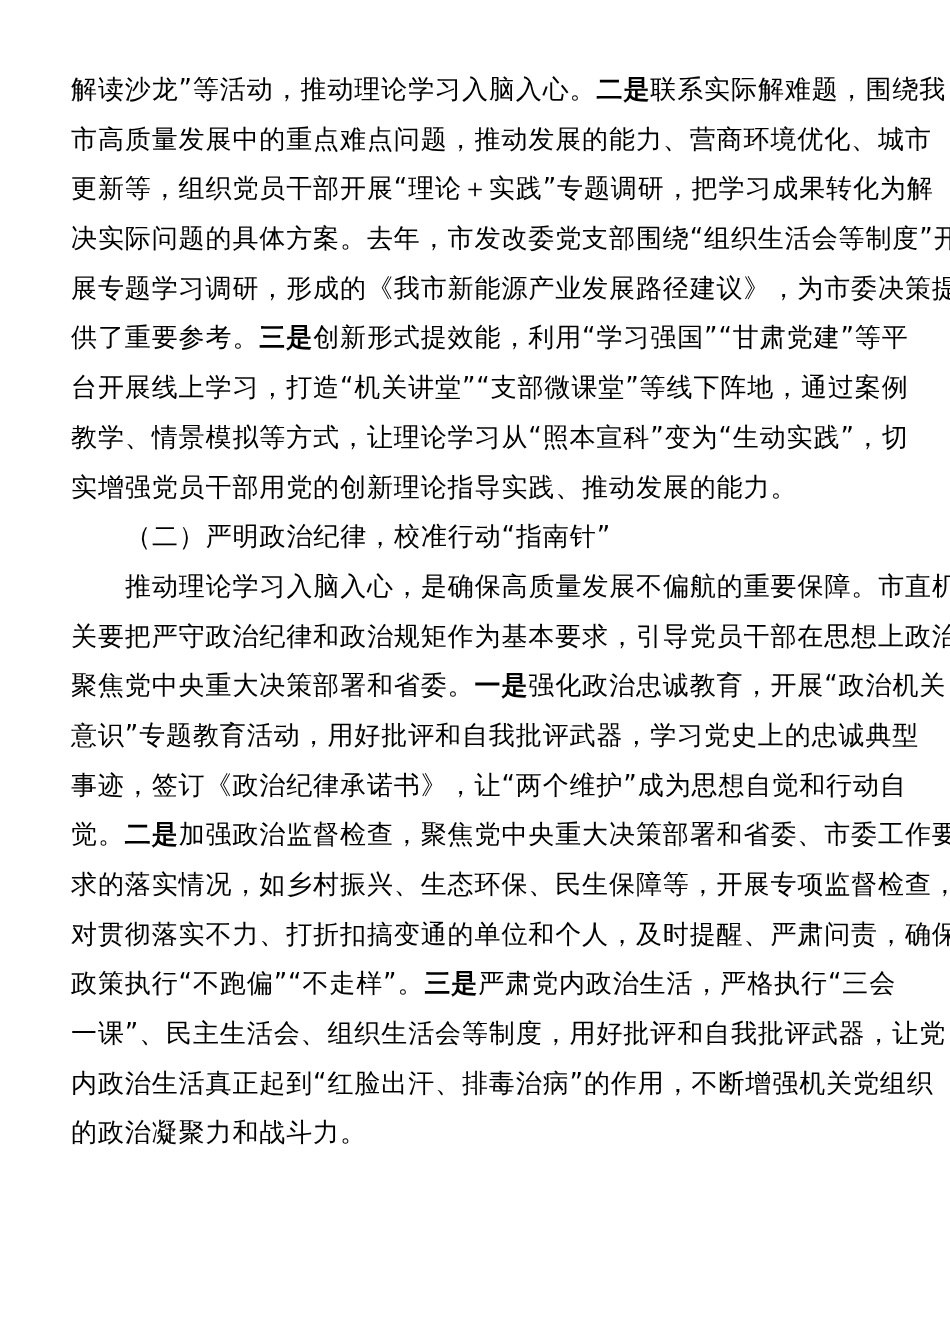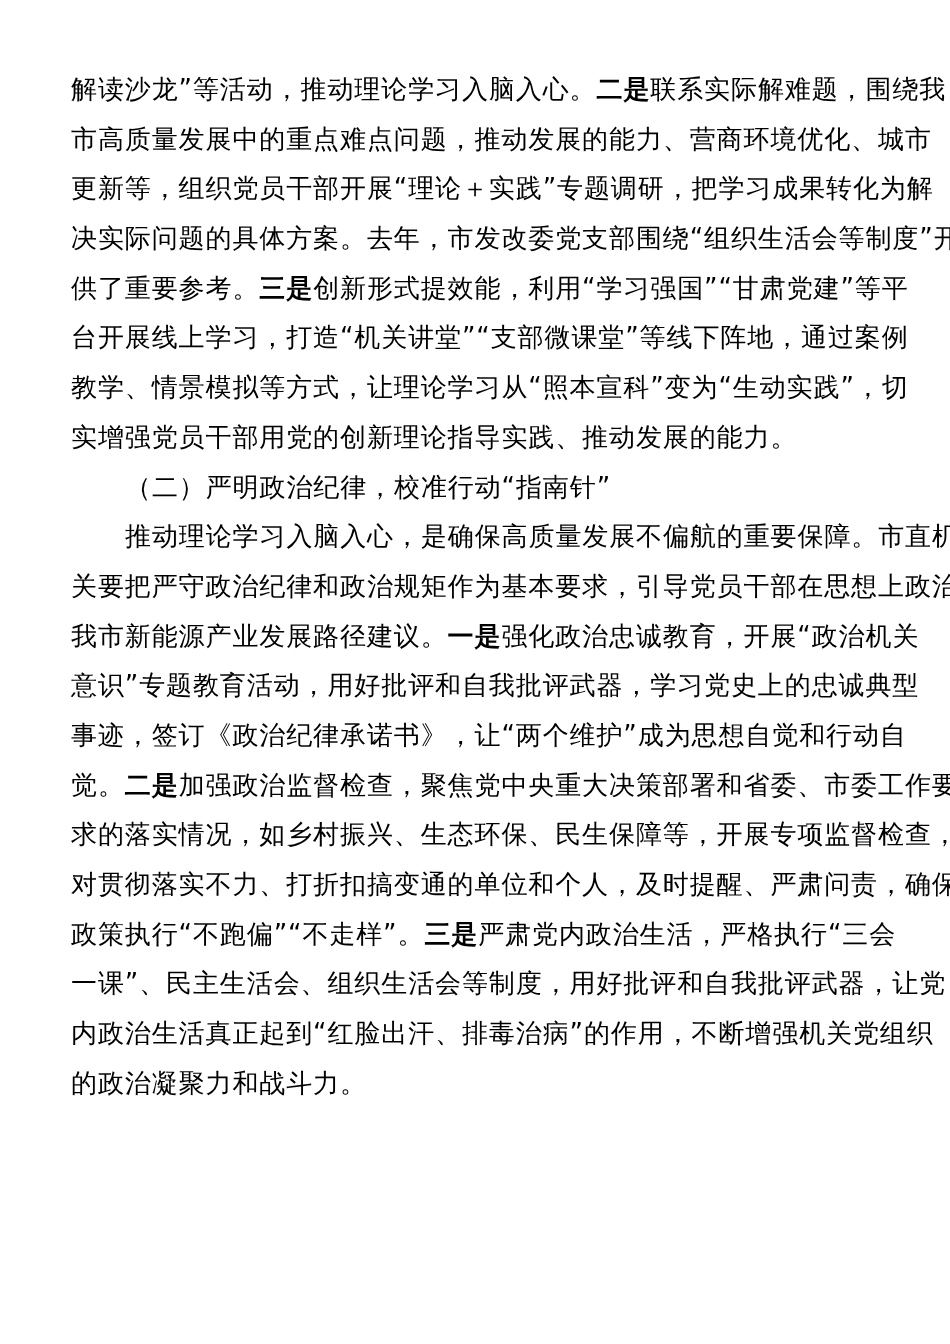--- a/index.html
+++ b/index.html
@@ -44,30 +44,31 @@
   }
 </style>
 </head>
 <body>
 
 <div class="page">
   <div class="line justify"><span>解读沙龙”等活动，推动理论学习入脑入心。</span><span class="seg-bold">二是</span><span>联系实际解难题，围绕我</span></div>
   <div class="line justify"><span>市高质量发展中的重点难点问题，推动发展的能力、营商环境优化、城市</span></div>
   <div class="line justify"><span>更新等，组织党员干部开展“理论＋实践”专题调研，把学习成果转化为解</span></div>
   <div class="line justify"><span>决实际问题的具体方案。去年，市发改委党支部围绕“组织生活会等制度”开</span></div>
+  <div class="line justify"><span>展专题学习调研，形成的《我市新能源产业发展路径建议》，为市委决策提</span></div>
   <div class="line justify"><span>供了重要参考。</span><span class="seg-bold">三是</span><span>创新形式提效能，利用“学习强国”“甘肃党建”等平</span></div>
   <div class="line justify"><span>台开展线上学习，打造“机关讲堂”“支部微课堂”等线下阵地，通过案例</span></div>
   <div class="line justify"><span>教学、情景模拟等方式，让理论学习从“照本宣科”变为“生动实践”，切</span></div>
   <div class="line"><span>实增强党员干部用党的创新理论指导实践、推动发展的能力。</span></div>
 
   <div class="line heading"><span>（二）严明政治纪律，校准行动“指南针”</span></div>
 
   <div class="line indent"><span>推动理论学习入脑入心，是确保高质量发展不偏航的重要保障。市直机</span></div>
   <div class="line justify"><span>关要把严守政治纪律和政治规矩作为基本要求，引导党员干部在思想上政治</span></div>
-  <div class="line justify"><span>我市新能源产业发展路径建议。</span><span class="seg-bold">一是</span><span>强化政治忠诚教育，开展“政治机关</span></div>
+  <div class="line justify"><span>聚焦党中央重大决策部署和省委。</span><span class="seg-bold">一是</span><span>强化政治忠诚教育，开展“政治机关</span></div>
   <div class="line justify"><span>意识”专题教育活动，用好批评和自我批评武器，学习党史上的忠诚典型</span></div>
   <div class="line"><span>事迹，签订《政治纪律承诺书》，让“两个维护”成为思想自觉和行动自</span></div>
   <div class="line justify"><span>觉。</span><span class="seg-bold">二是</span><span>加强政治监督检查，聚焦党中央重大决策部署和省委、市委工作要</span></div>
   <div class="line justify"><span>求的落实情况，如乡村振兴、生态环保、民生保障等，开展专项监督检查，</span></div>
   <div class="line justify"><span>对贯彻落实不力、打折扣搞变通的单位和个人，及时提醒、严肃问责，确保</span></div>
   <div class="line justify"><span>政策执行“不跑偏”“不走样”。</span><span class="seg-bold">三是</span><span>严肃党内政治生活，严格执行“三会</span></div>
   <div class="line justify"><span>一课”、民主生活会、组织生活会等制度，用好批评和自我批评武器，让党</span></div>
   <div class="line justify"><span>内政治生活真正起到“红脸出汗、排毒治病”的作用，不断增强机关党组织</span></div>
   <div class="line"><span>的政治凝聚力和战斗力。</span></div>
 

